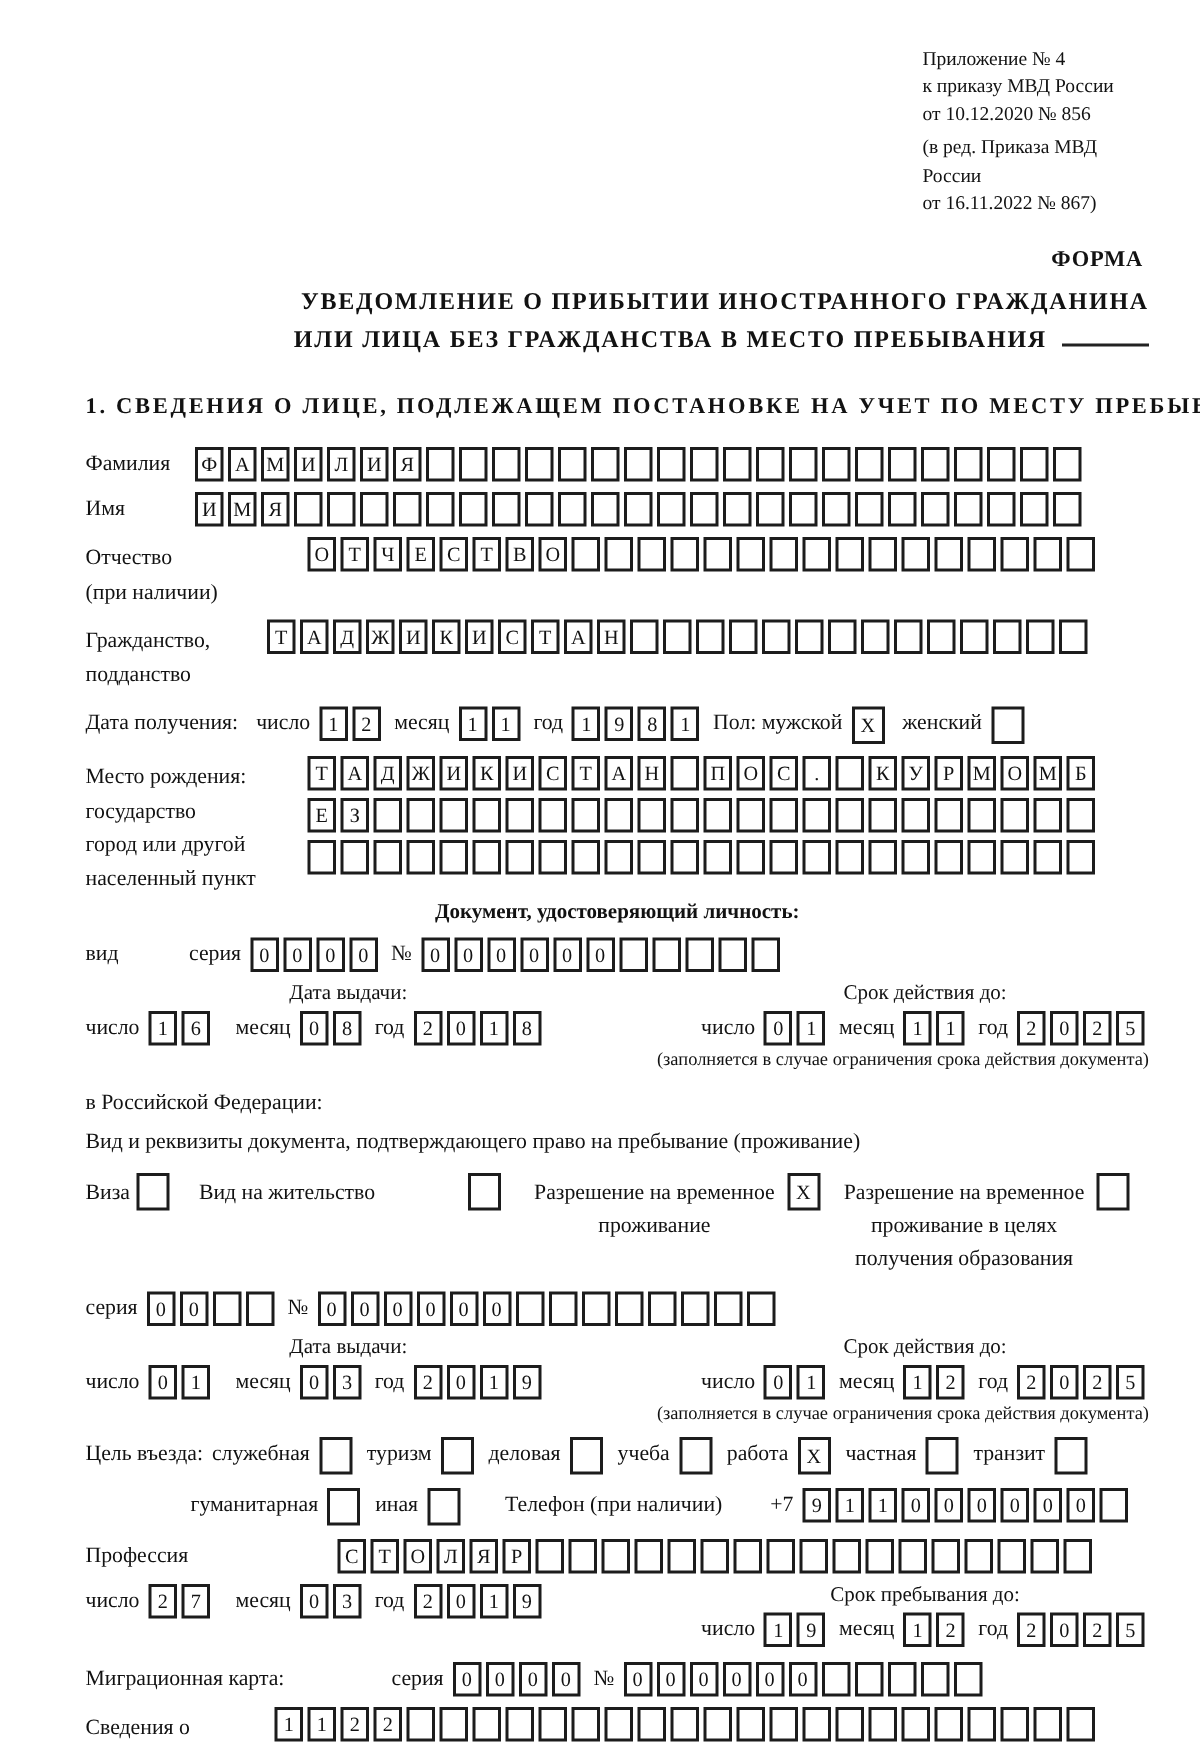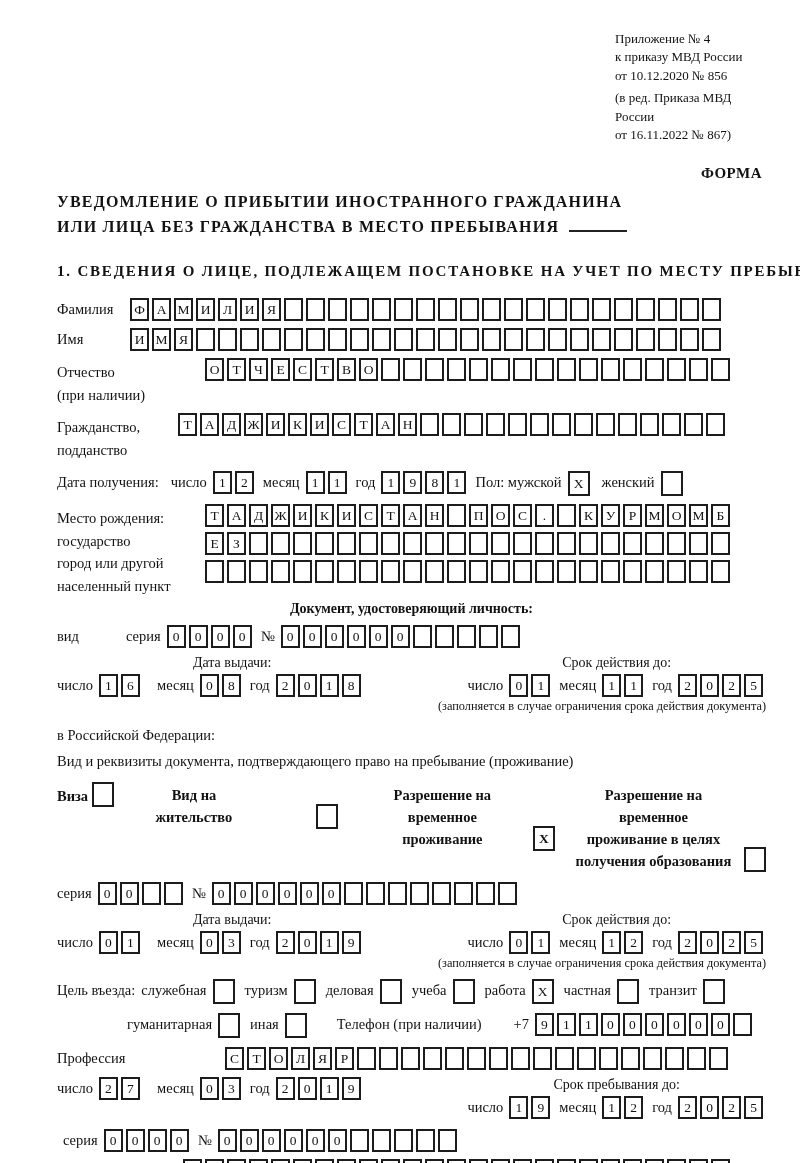--- a/index.html
+++ b/index.html
@@ -8,21 +8,21 @@
     font-family:"Liberation Serif","DejaVu Serif",serif;
     color:#121212;font-size:14.5px;
   }
   .page{padding:30px 34px 10px 57px;}
 
   
   .top-right{margin-left:558px;font-size:13px;line-height:1.42;}
   .top-right .amend{margin-top:4px;}
   .forma{font-weight:bold;font-size:15px;text-align:right;margin:20px 4px 8px 0;letter-spacing:.5px;}
 
-  .title{font-weight:bold;font-size:16px;text-align:left;line-height:1.55;letter-spacing:1.2px;}
+  .title{font-weight:bold;font-size:16px;text-align:right;line-height:1.55;letter-spacing:1.2px;}
   .title .blank-line{display:inline-block;width:58px;border-bottom:2px solid #222;margin-left:10px;vertical-align:baseline;}
 
   .section-h{font-weight:bold;font-size:15px;letter-spacing:1.8px;margin:24px 0 18px 0;white-space:nowrap;}
 
   
   .cells{white-space:nowrap;line-height:0;}
   .cell{
     display:inline-block;width:15px;height:19px;border:2px solid #1c1c1c;
     margin-right:3px;text-align:center;font-size:13.5px;line-height:19px;
     vertical-align:middle;font-family:"Liberation Serif",serif;
@@ -45,21 +45,21 @@
   .dates{display:flex;margin-bottom:2px;}
   .dgroup{text-align:center;}
   .dgroup .dhead{font-size:14px;margin-bottom:3px;}
   .dgroup .drow{display:flex;align-items:flex-start;text-align:left;}
   .dgroup.left{width:368px;}
   .dgroup.right{margin-left:60px;}
   .note-r{font-size:12.3px;text-align:right;margin:2px 0 8px 0;}
 
   .intro{line-height:1.8;}
   .permits{display:flex;align-items:flex-start;margin:8px 0 10px 0;}
-  .permits .popt{display:flex;align-items:flex-end;font-weight:bold;}
+  .permits .popt{display:flex;align-items:flex-start;}
   .permits .plabel{text-align:center;line-height:1.5;padding-top:3px;}
   .permits .checkbox{margin-left:8px;flex:none;}
 
   .purpose-line{display:flex;align-items:flex-start;margin-bottom:9px;}
   .purpose-line .opt{display:flex;align-items:flex-start;margin-right:10px;}
   .purpose-line .opt .inlbl{padding-left:0;}
 </style>
 </head>
 <body>
 
@@ -302,20 +302,21 @@
         <span class="cells"><span class="cell">1</span><span class="cell">9</span></span>
         <span class="inlbl">месяц</span>
         <span class="cells"><span class="cell">1</span><span class="cell">2</span></span>
         <span class="inlbl">год</span>
         <span class="cells"><span class="cell">2</span><span class="cell">0</span><span class="cell">2</span><span class="cell">5</span></span>
       </div>
     </div>
   </div>
 
   <div class="frow" style="margin-top:10px;">
+    <span class="inlbl" style="padding-left:0;width:192px;">Миграционная карта:</span>
     <span class="inlbl">серия</span>
     <span class="cells"><span class="cell">0</span><span class="cell">0</span><span class="cell">0</span><span class="cell">0</span></span>
     <span class="inlbl">№</span>
     <span class="cells"><span class="cell">0</span><span class="cell">0</span><span class="cell">0</span><span class="cell">0</span><span class="cell">0</span><span class="cell">0</span><span class="cell"></span><span class="cell"></span><span class="cell"></span><span class="cell"></span><span class="cell"></span></span>
   </div>
 
   <div class="frow" style="margin-bottom:0;">
     <div class="flabel lbl-w126 multiline">
       <div>Сведения о</div>
 

